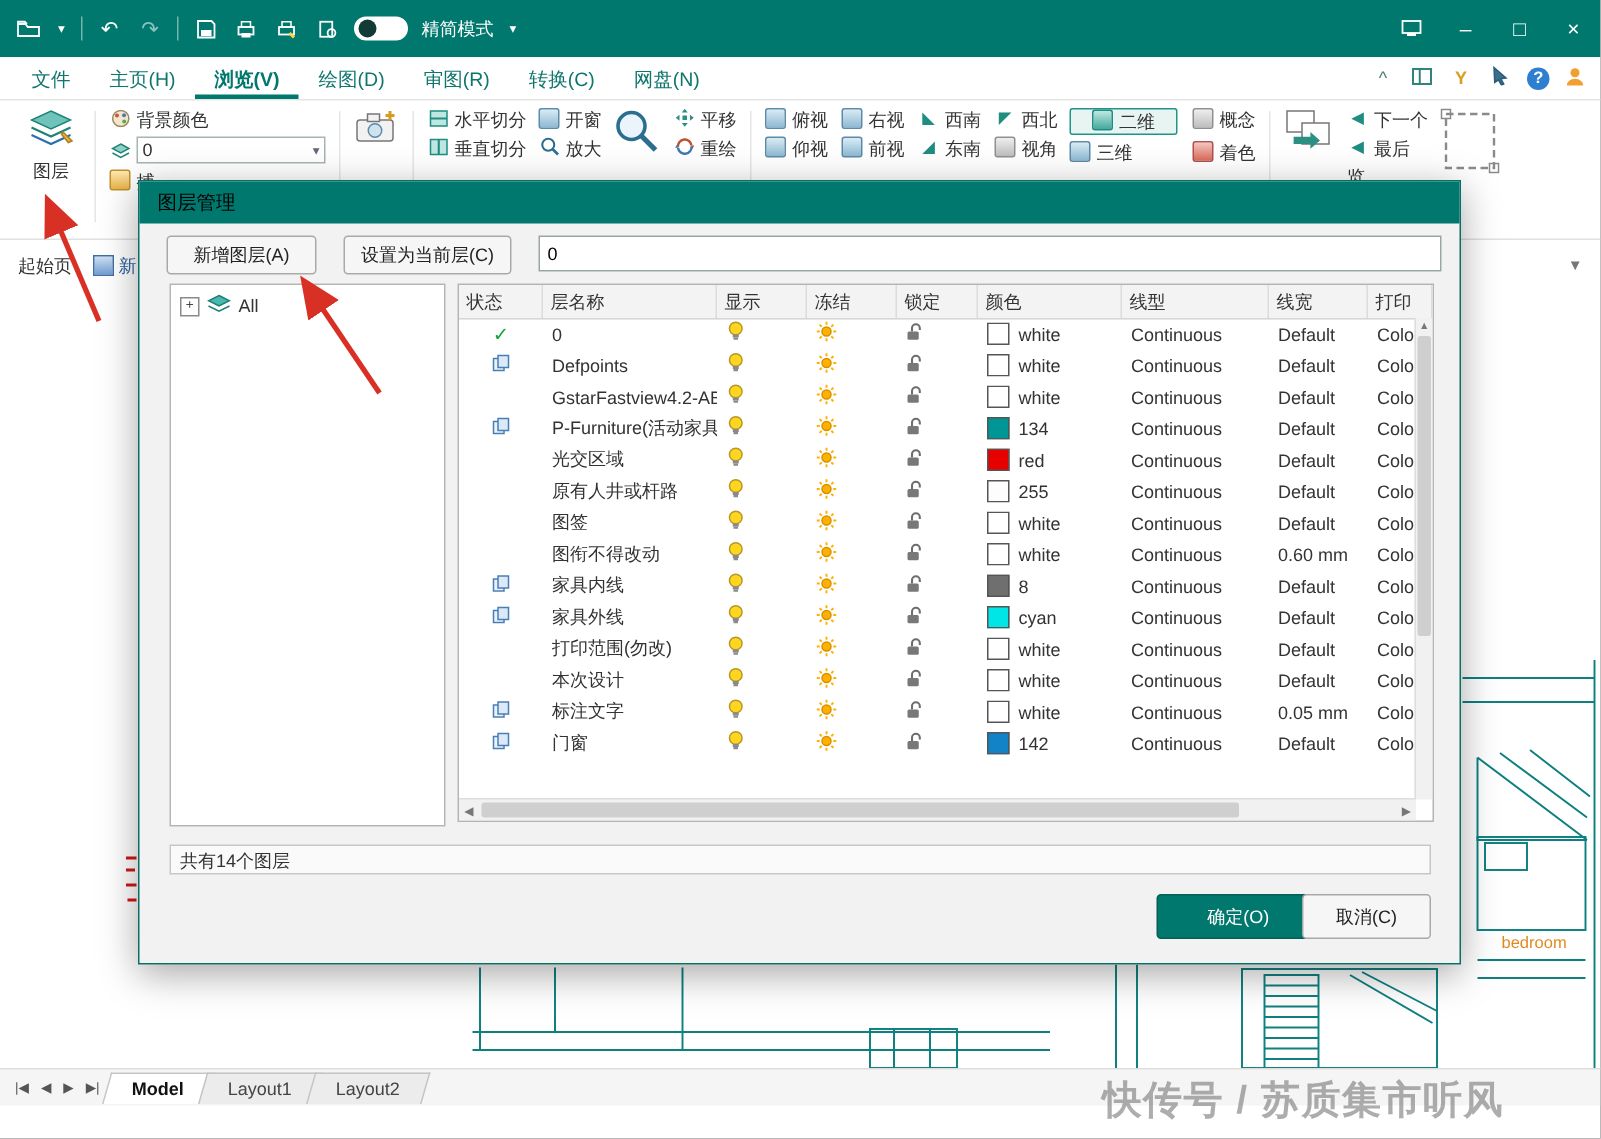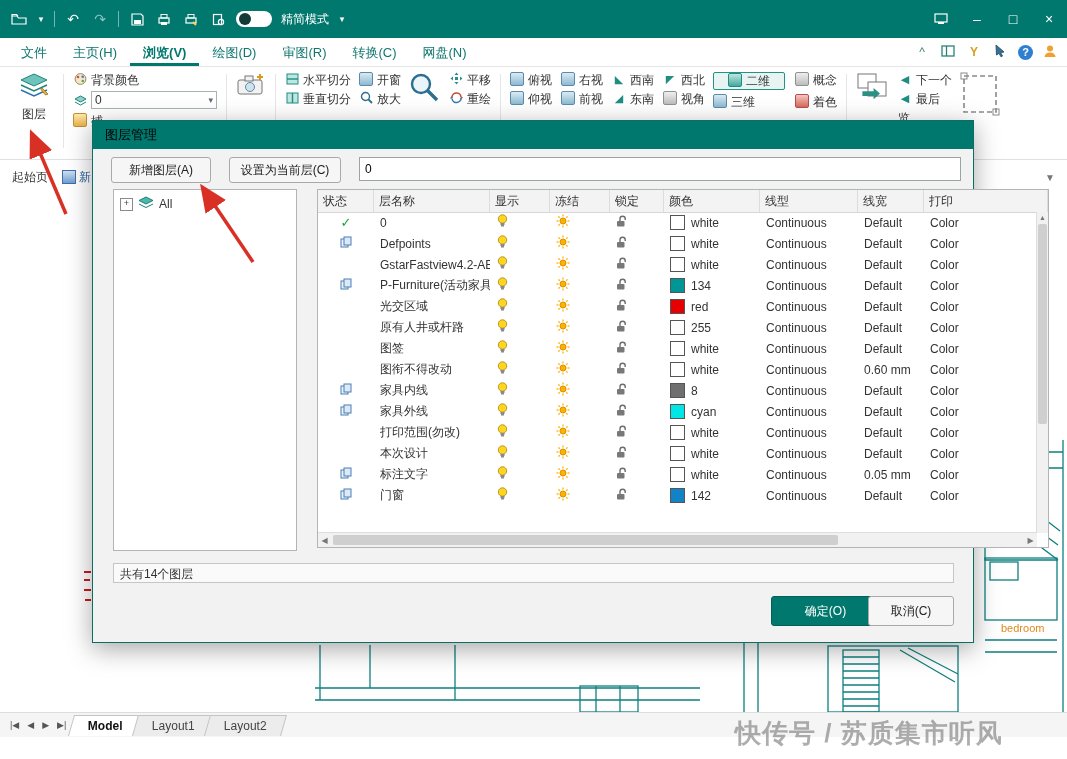--- a/index.html
+++ b/index.html
@@ -62,21 +62,21 @@
   .dlg-header{height:28px;background:#00786E;color:#000000;display:flex;align-items:center;padding-left:12px;font-size:13px;}
   .dlg-controls{position:absolute;left:18px;right:12px;top:36px;height:26px;display:flex;gap:18px;}
   .btn{background:#f6f6f6;border:1px solid #a9a9a9;border-radius:3px;font-size:12px;color:#222;
        display:flex;align-items:center;justify-content:center;font-family:inherit;}
   .btn-add{width:100px;height:26px;}
   .btn-setcur{width:112px;height:26px;}
   .dlg-input{flex:1;height:22px;border:1px solid #9aa5a3;background:#fff;font-size:12px;padding:0 5px;font-family:inherit;}
   .tree{position:absolute;left:20px;top:68px;width:184px;height:362px;background:#fff;border:1px solid #b4b4b4;box-sizing:border-box;}
   .tree-item{display:flex;align-items:center;gap:5px;padding:6px 0 0 6px;font-size:12px;}
   .expander{width:11px;height:11px;border:1px solid #8a8a8a;background:#fff;font-size:9px;line-height:9px;text-align:center;color:#444;}
-  .tablewrap{position:absolute;left:224px;top:68px;width:732px;height:359px;background:#fff;border:1px solid #b4b4b4;box-sizing:border-box;overflow:hidden;}
+  .tablewrap{position:absolute;left:212px;top:68px;width:651px;height:359px;background:#fff;border:1px solid #b4b4b4;box-sizing:border-box;overflow:hidden;}
   .thead,.tr{display:grid;grid-template-columns:56px 116px 60px 60px 54px 96px 98px 66px 1fr;}
   .thead{height:22px;background:#f3f3f3;border-bottom:1px solid #d6d6d6;}
   .th{border-right:1px solid #dcdcdc;display:flex;align-items:center;padding-left:5px;font-size:12px;color:#333;overflow:hidden;white-space:nowrap;}
   .tbody{position:absolute;left:0;right:11px;top:22px;bottom:14px;overflow:hidden;}
   .tr{height:21px;align-items:center;}
   .td{display:flex;align-items:center;padding-left:6px;font-size:12px;overflow:hidden;white-space:nowrap;}
   .c-state{justify-content:center;padding-left:0;}
   .chk{color:#18a335;font-weight:bold;font-size:13px;}
   .sw{width:13px;height:13px;border:1px solid #555;margin-right:6px;flex:none;}
   .vscroll{position:absolute;right:0;top:22px;bottom:14px;width:11px;background:#f1f1f1;border-left:1px solid #ddd;}

